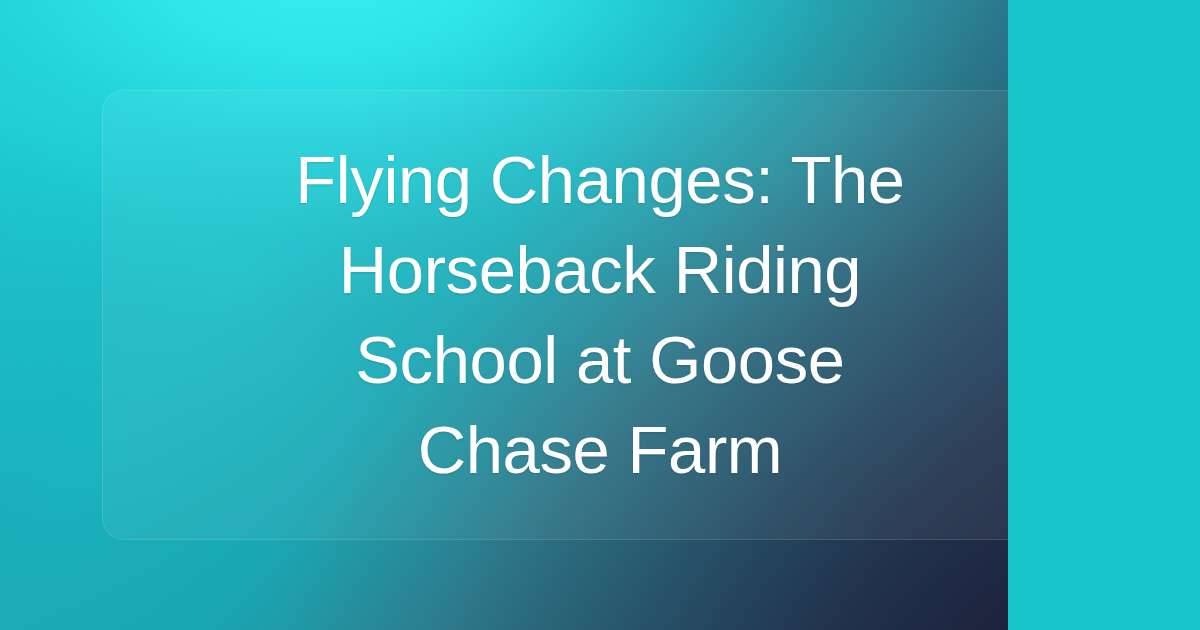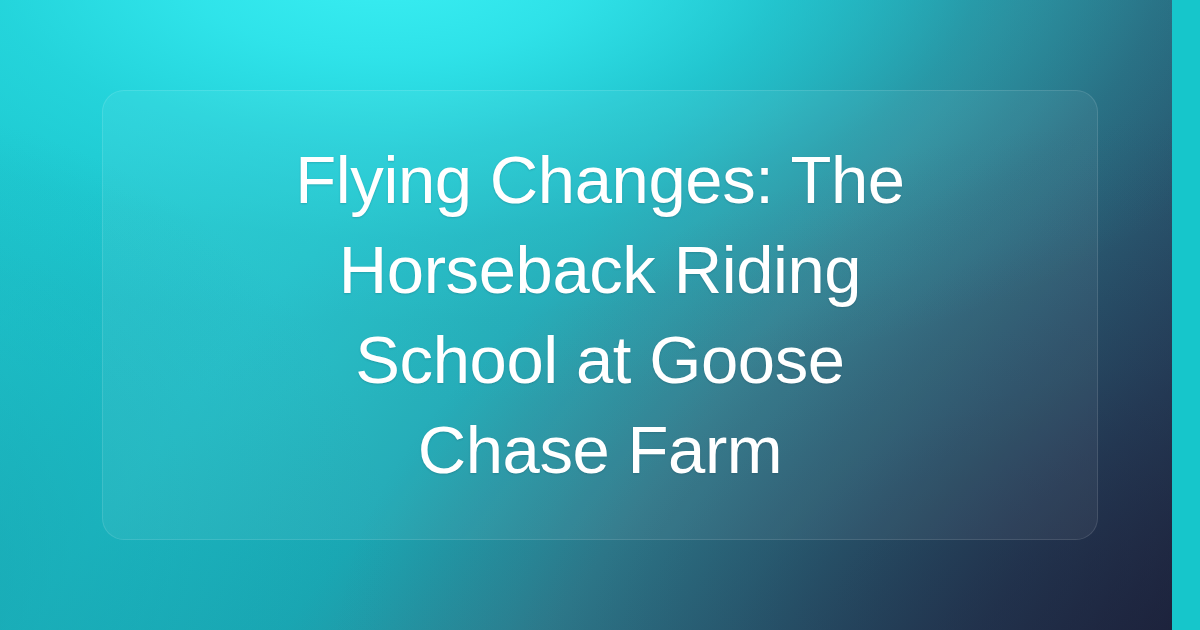--- a/index.html
+++ b/index.html
@@ -12,21 +12,21 @@
   }
 
   body {
     font-family: "Liberation Sans", sans-serif;
     background: #16c6cb;
   }
 
   
   #og-card {
     position: relative;
-    width: 1172px;
+    width: 1008px;
     height: 630px;
     overflow: hidden;
     background: #0f172a;
   }
 
   
   .bg-base {
     position: absolute;
     inset: 0;
     background: linear-gradient(127deg,

